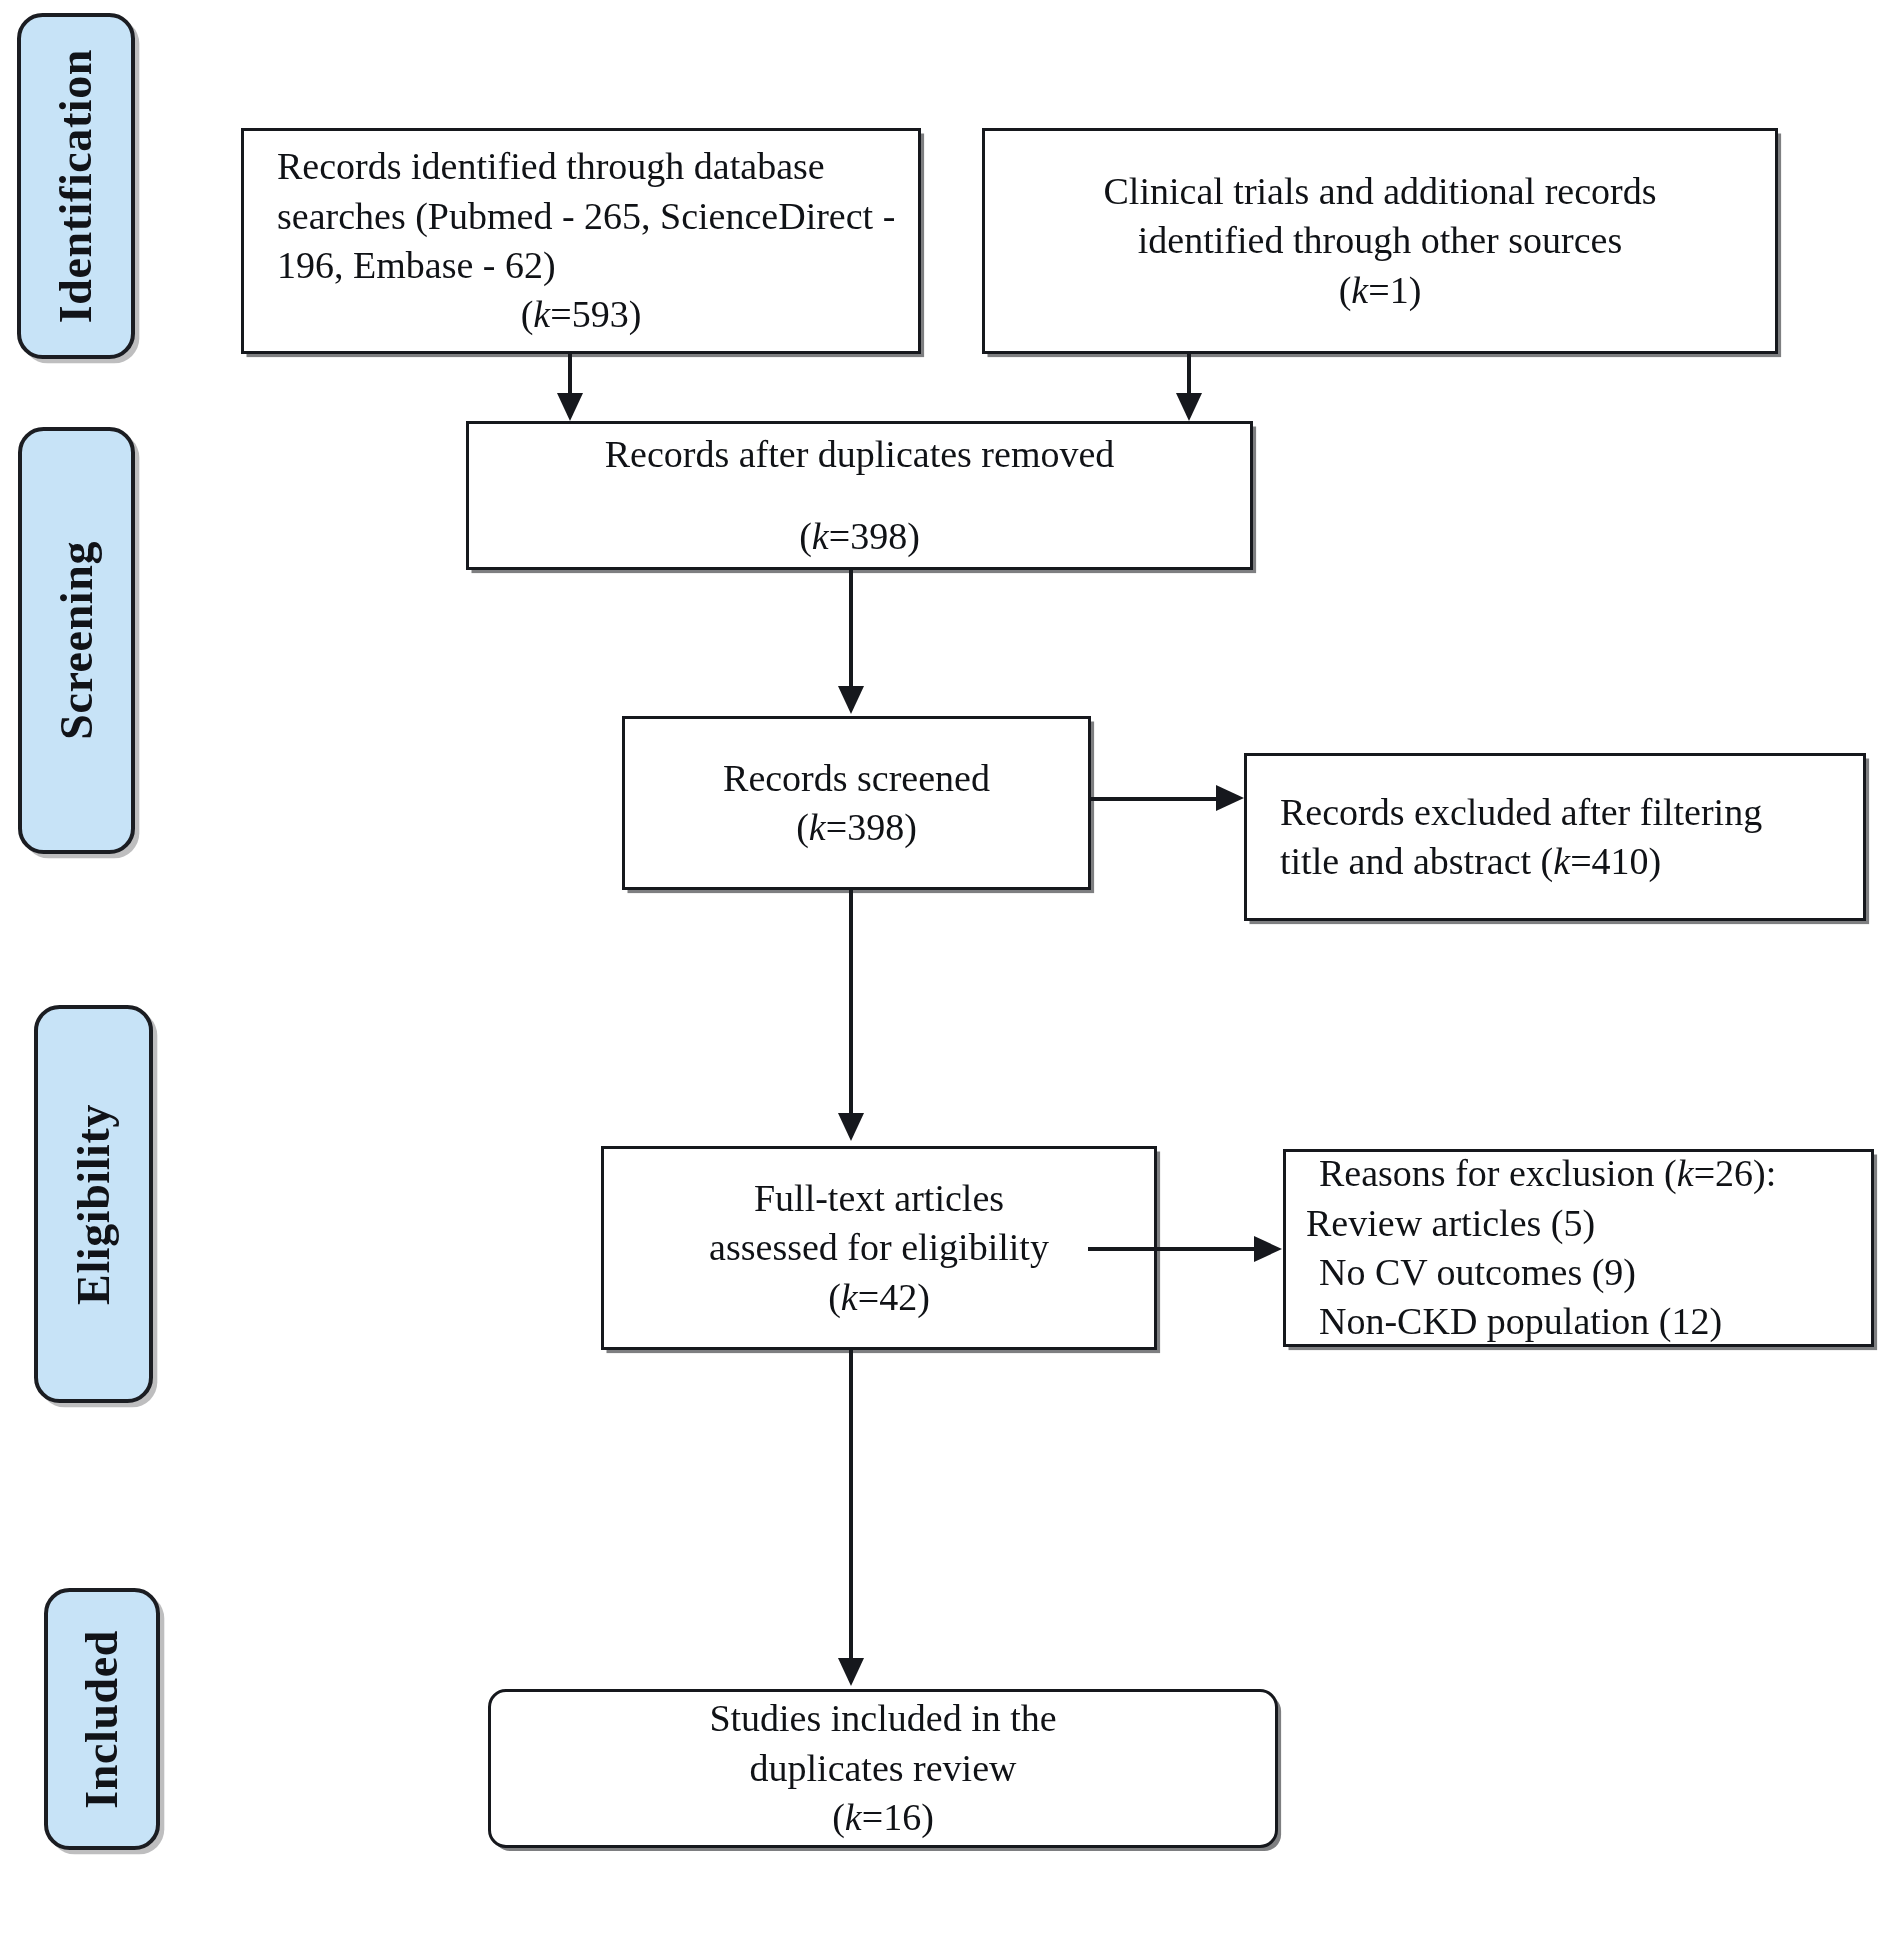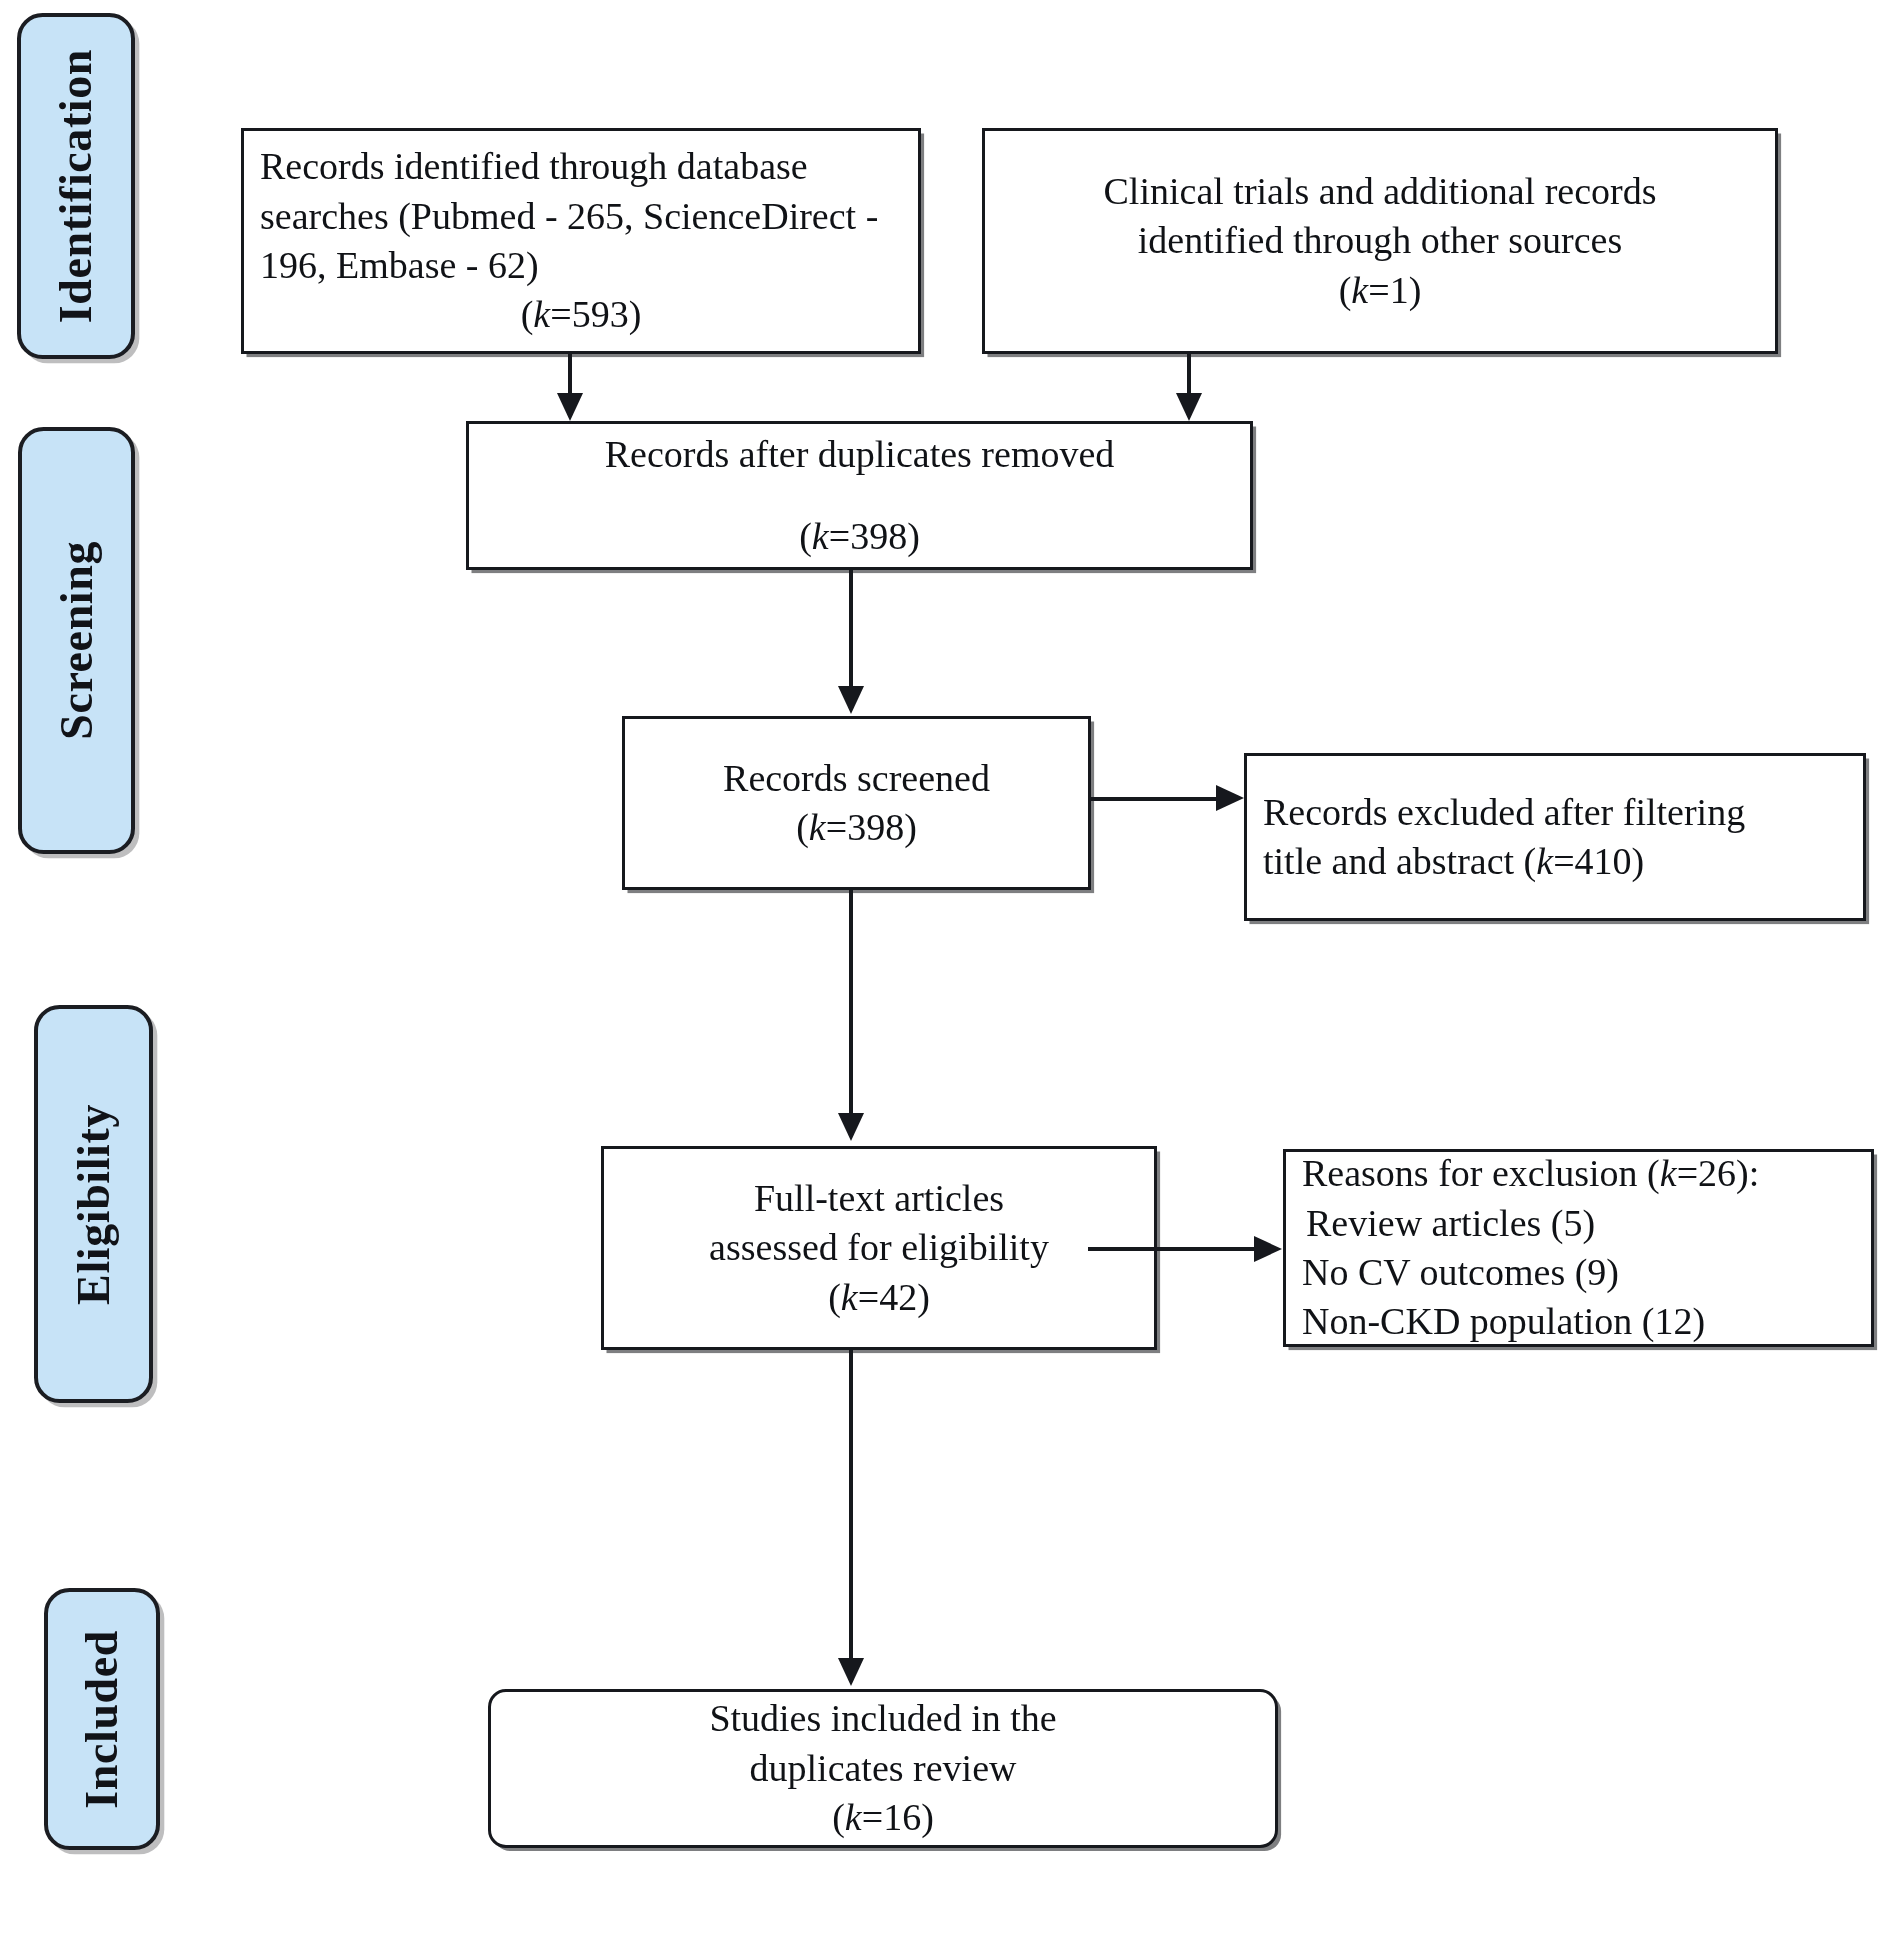--- a/index.html
+++ b/index.html
@@ -52,21 +52,21 @@
     box-shadow: 4.3px 4.3px 0 -1.2px rgba(20,22,26,0.55);
   }
   .box .txt {
     font-family: "Liberation Serif", "DejaVu Serif", serif;
     font-size: 38px;
     line-height: 1.30;
     color: #101216;
   }
   .txt.center { text-align: center; }
   .txt.left   { text-align: left; }
-  .pad-l { padding-left: 16px; padding-right: 18.3px; }
+  .pad-l { padding-left: 33px; padding-right: 18.3px; }
   .pad-c { padding: 0 12px; }
   .ital  { font-style: italic; }
   .indent { padding-left: 20px; }
 
   
   .vline {
     position: absolute;
     width: 4.3px;
     background: #16181d;
   }

